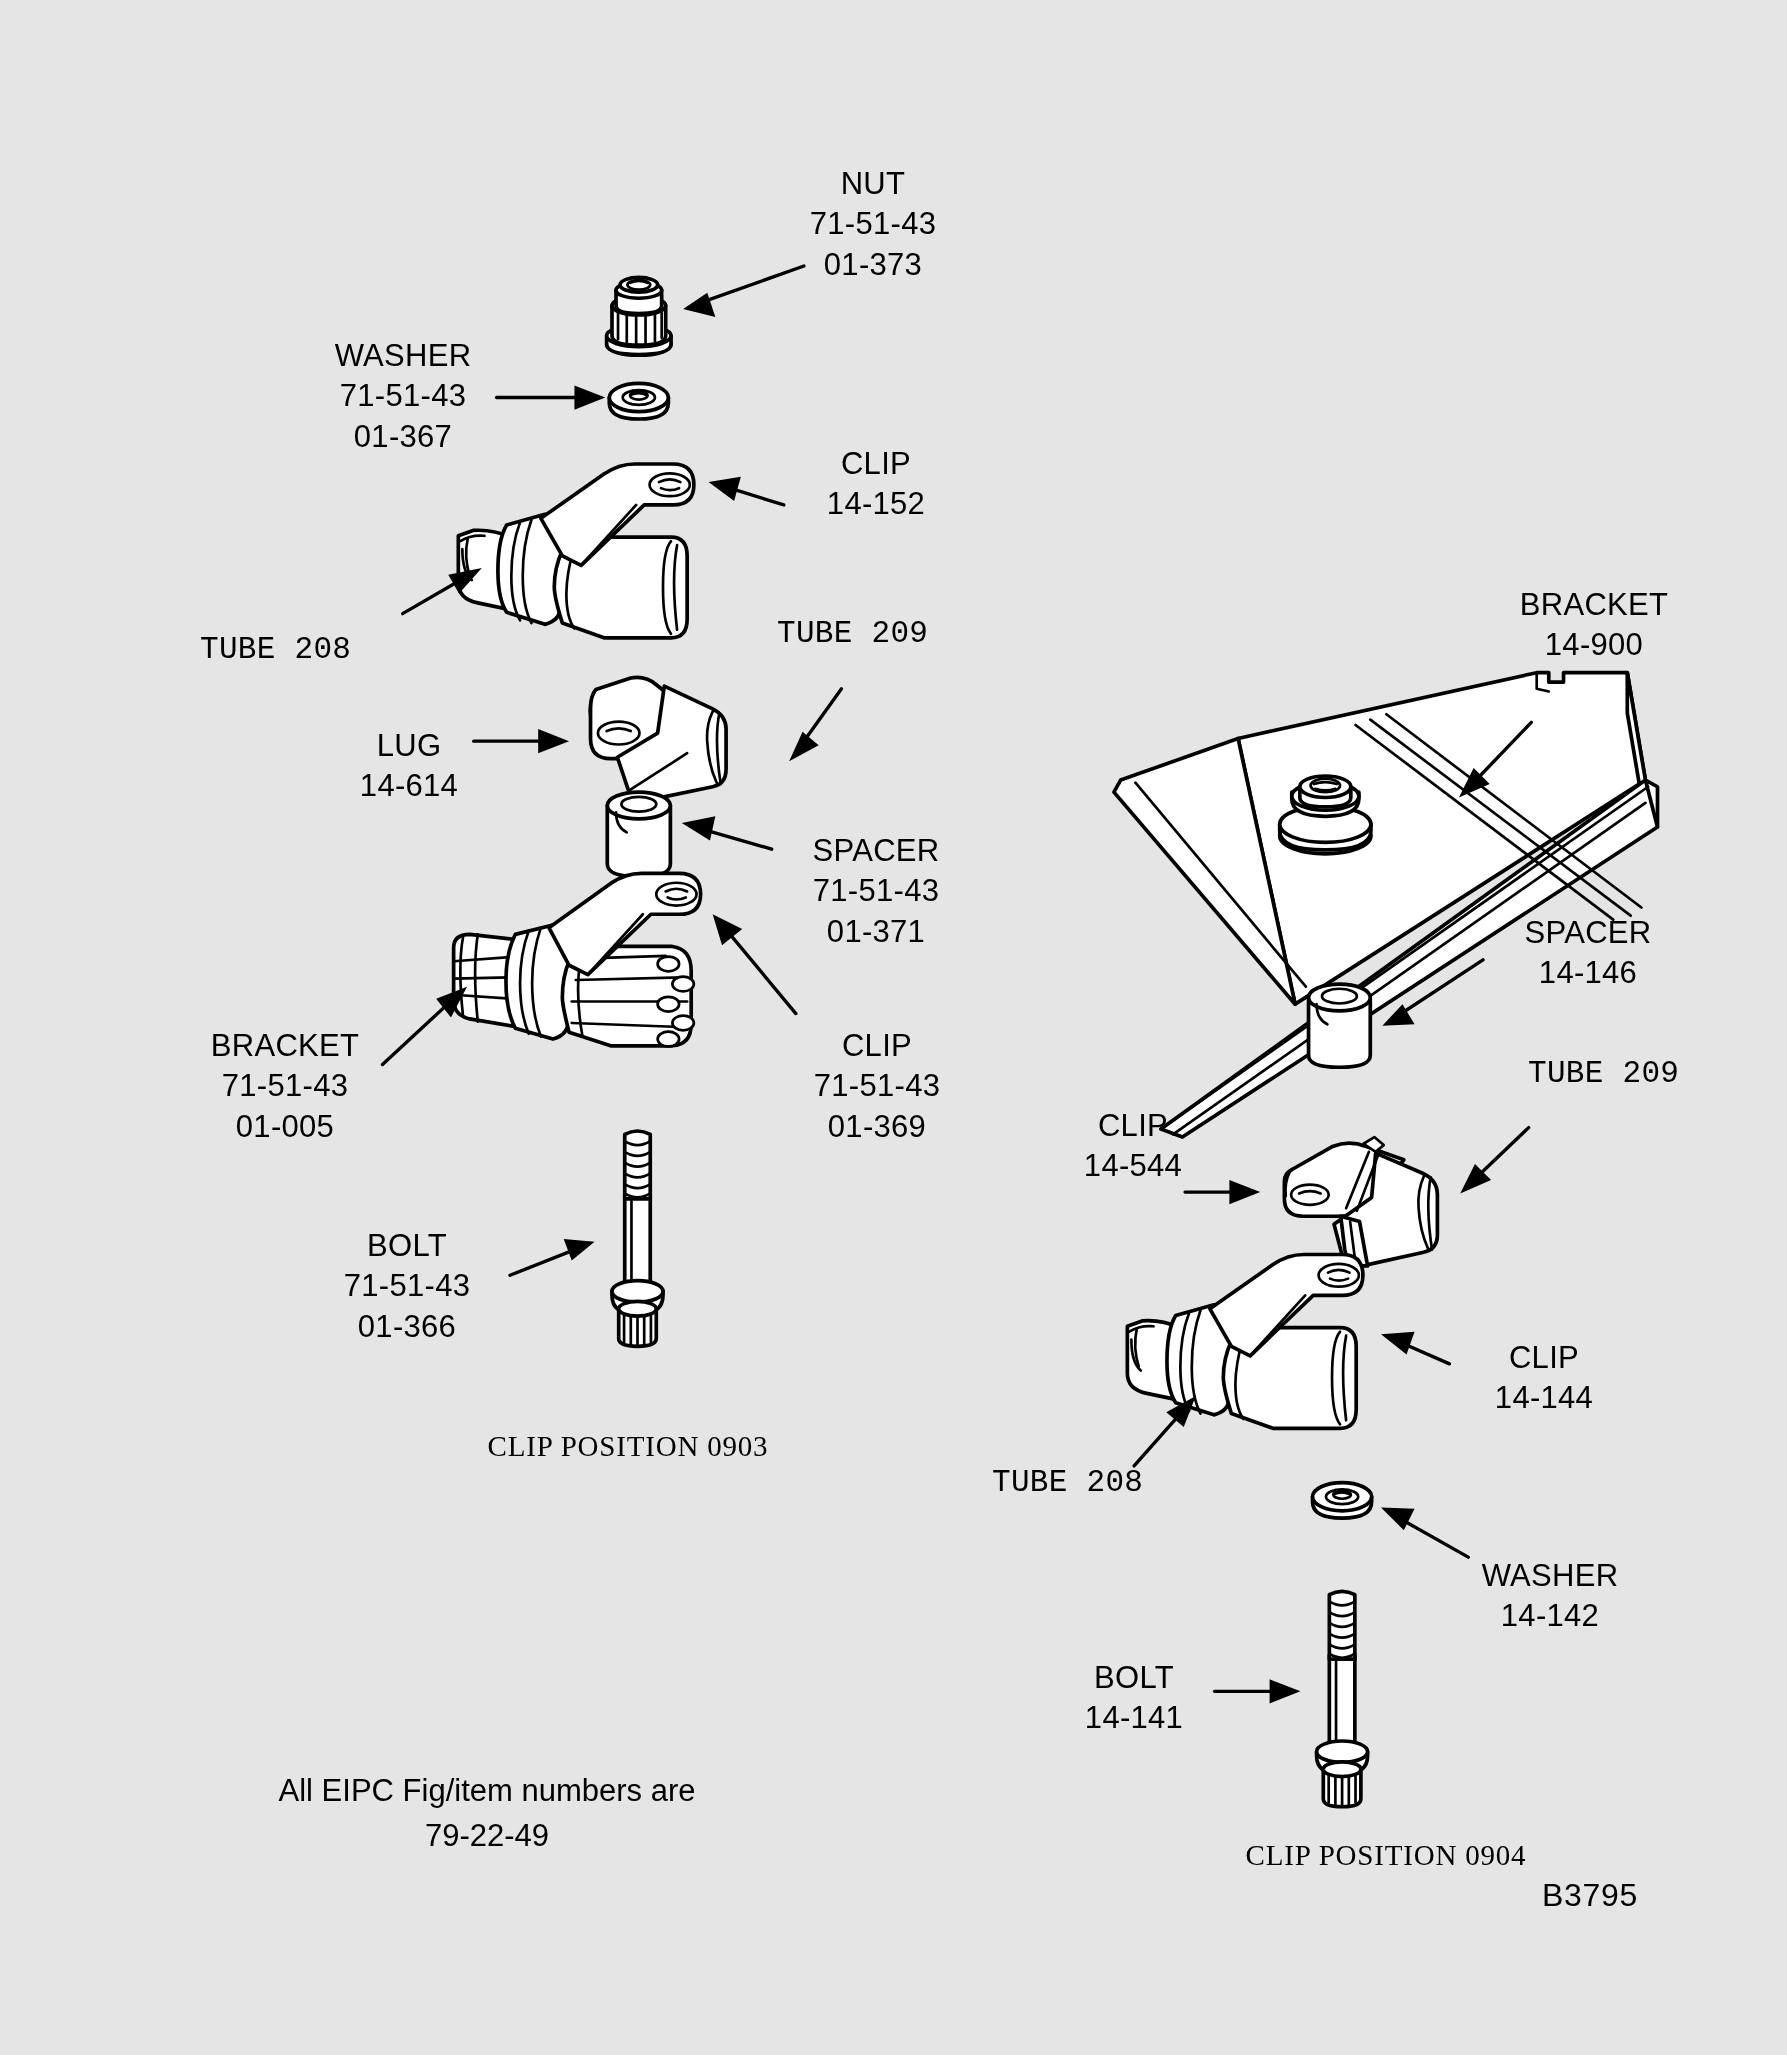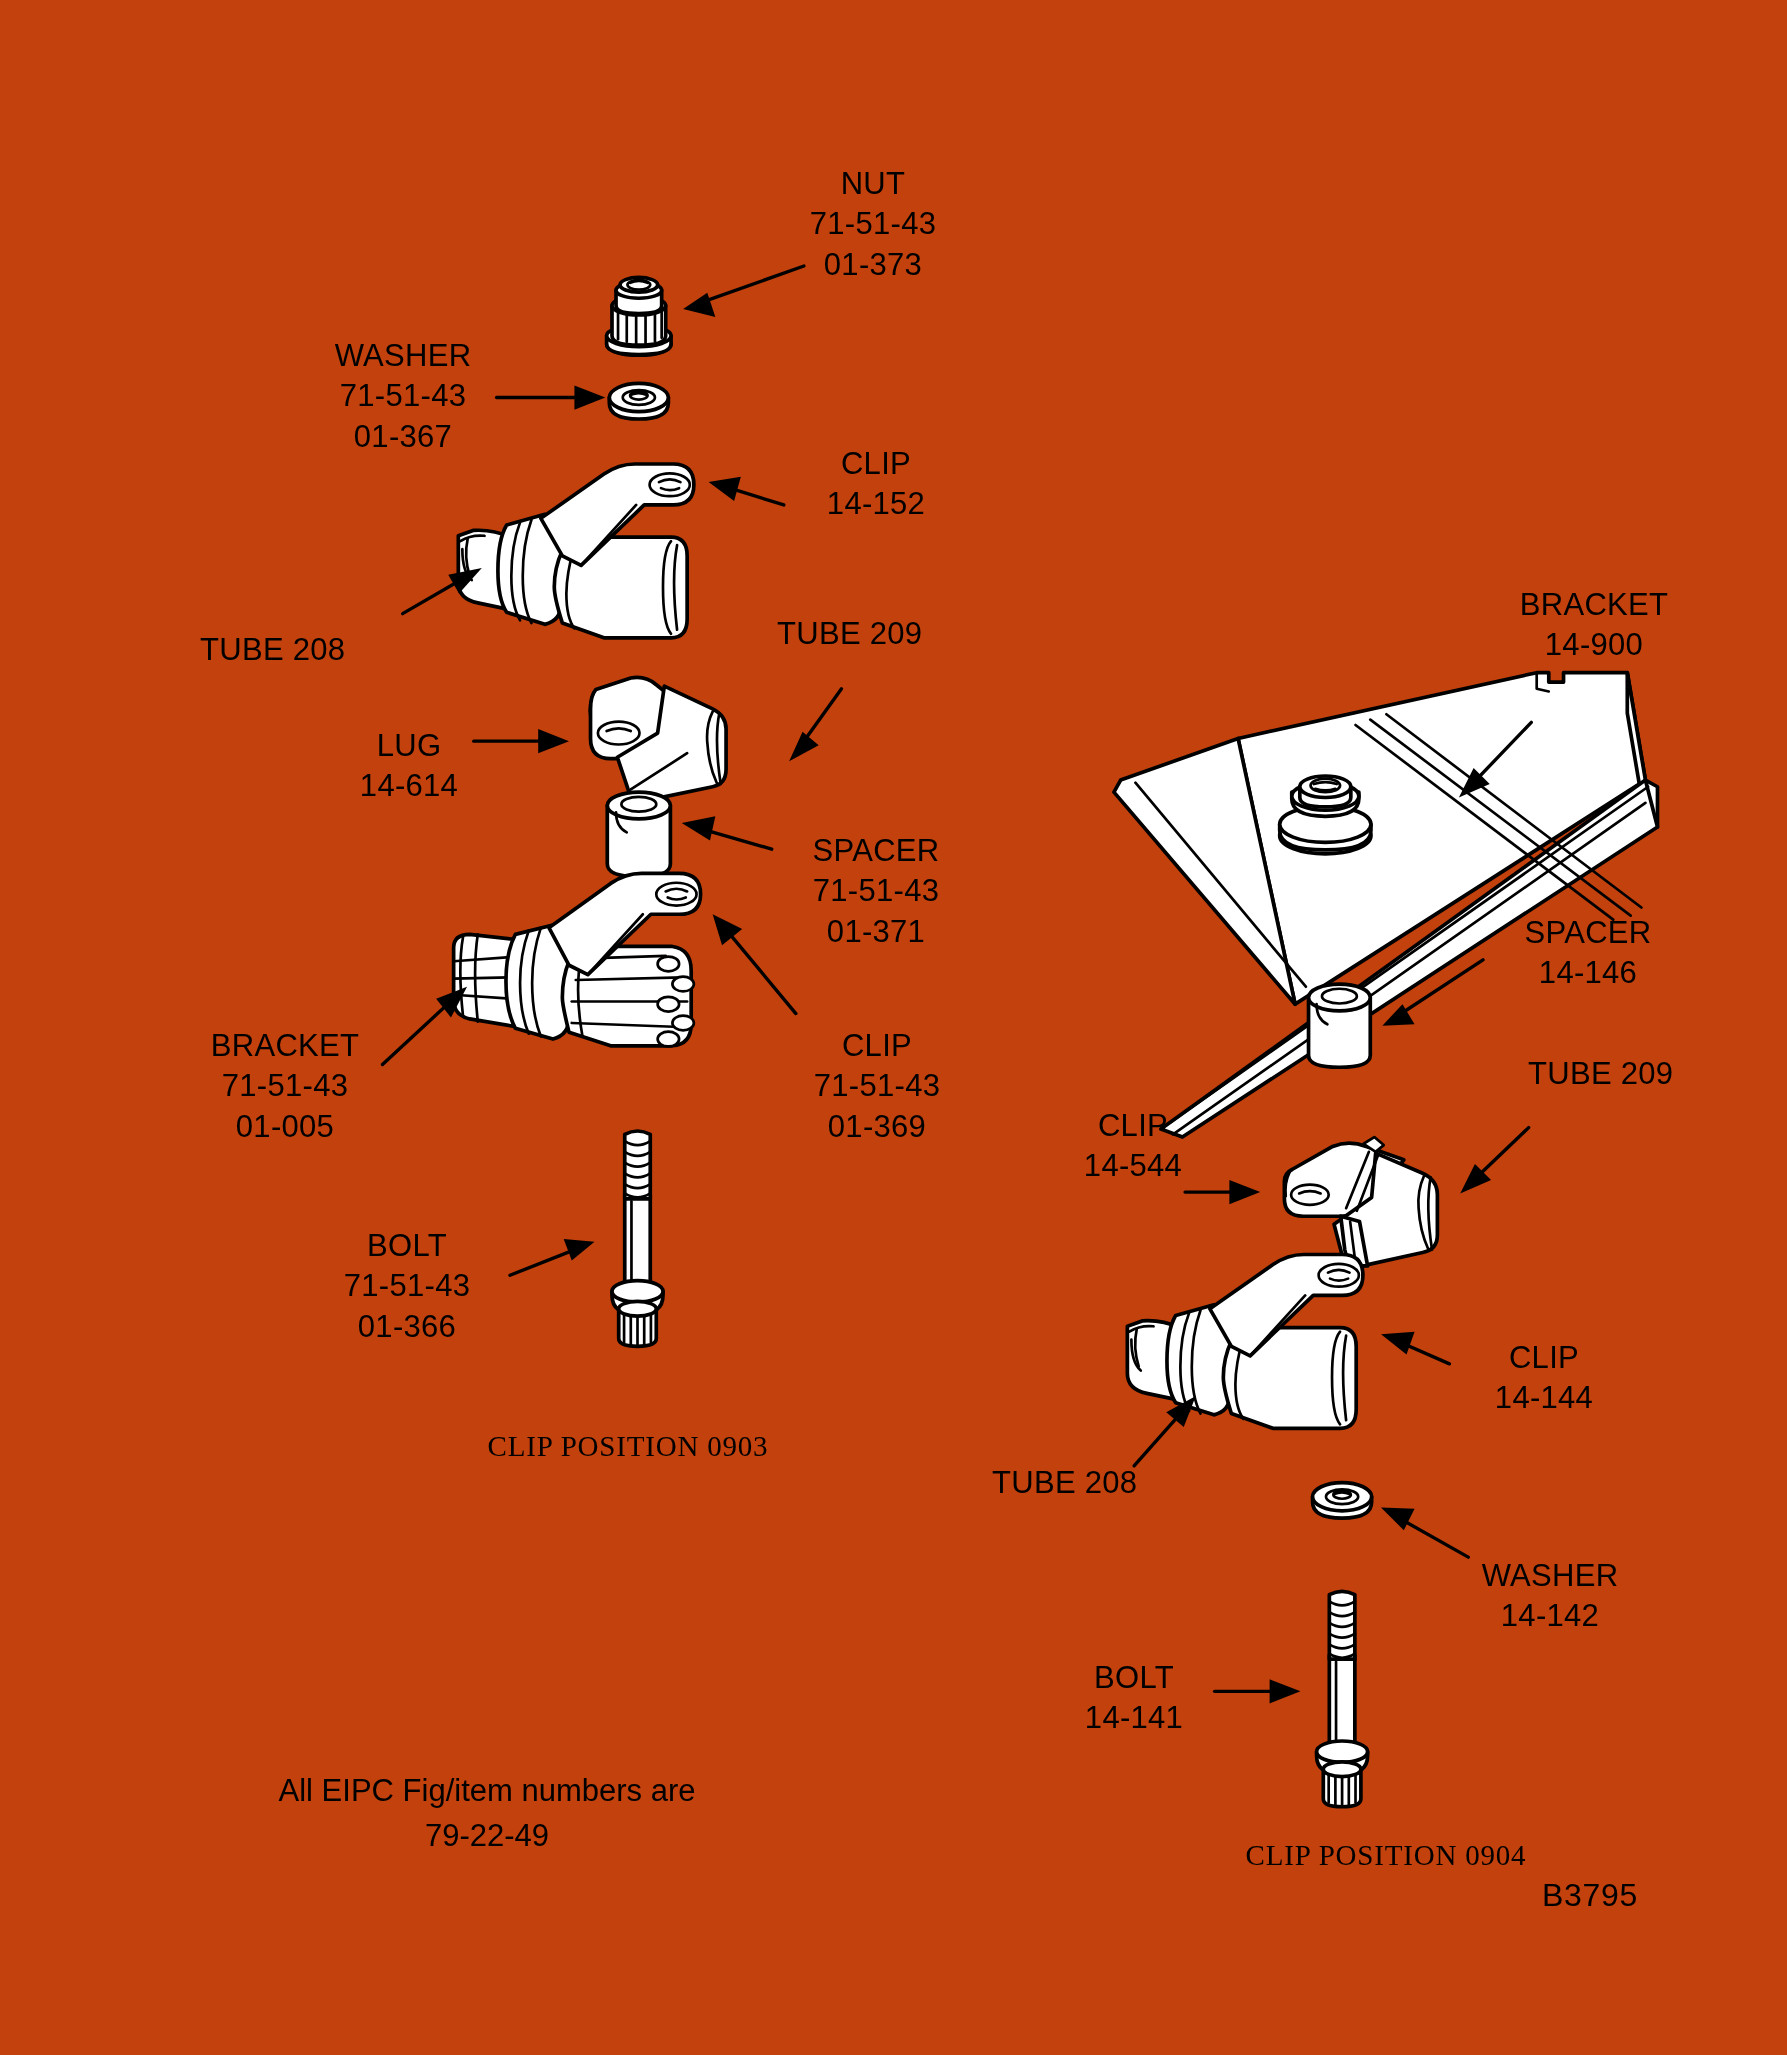--- a/index.html
+++ b/index.html
@@ -5,36 +5,36 @@
 <style>
   html, body {
     margin: 0;
     padding: 0;
     background: #ffffff;
   }
   #sheet {
     position: relative;
     width: 1787px;
     height: 2056px;
-    background: #c2410c;
+    background: #e5e5e5;
     font-family: "Liberation Sans", sans-serif;
     color: #000000;
     overflow: hidden;
   }
   .lbl {
     position: absolute;
     font-family: "Liberation Sans", sans-serif;
     color: #000000;
     white-space: nowrap;
     line-height: 1.30;
     letter-spacing: 0.3px;
     font-size: 31px;
   }
   .lbl.c  { text-align: center; transform: translateX(-50%); }
-  .lbl.l  { text-align: center; }
+  .lbl.l  { text-align: center; font-family: Liberation Mono, monospace; }
   .note {
     position: absolute;
     text-align: center;
     transform: translateX(-50%);
     font-family: "Liberation Sans", sans-serif;
     font-size: 31px;
     line-height: 1.45;
     white-space: nowrap;
     color: #000000;
     margin-left: 9px;

